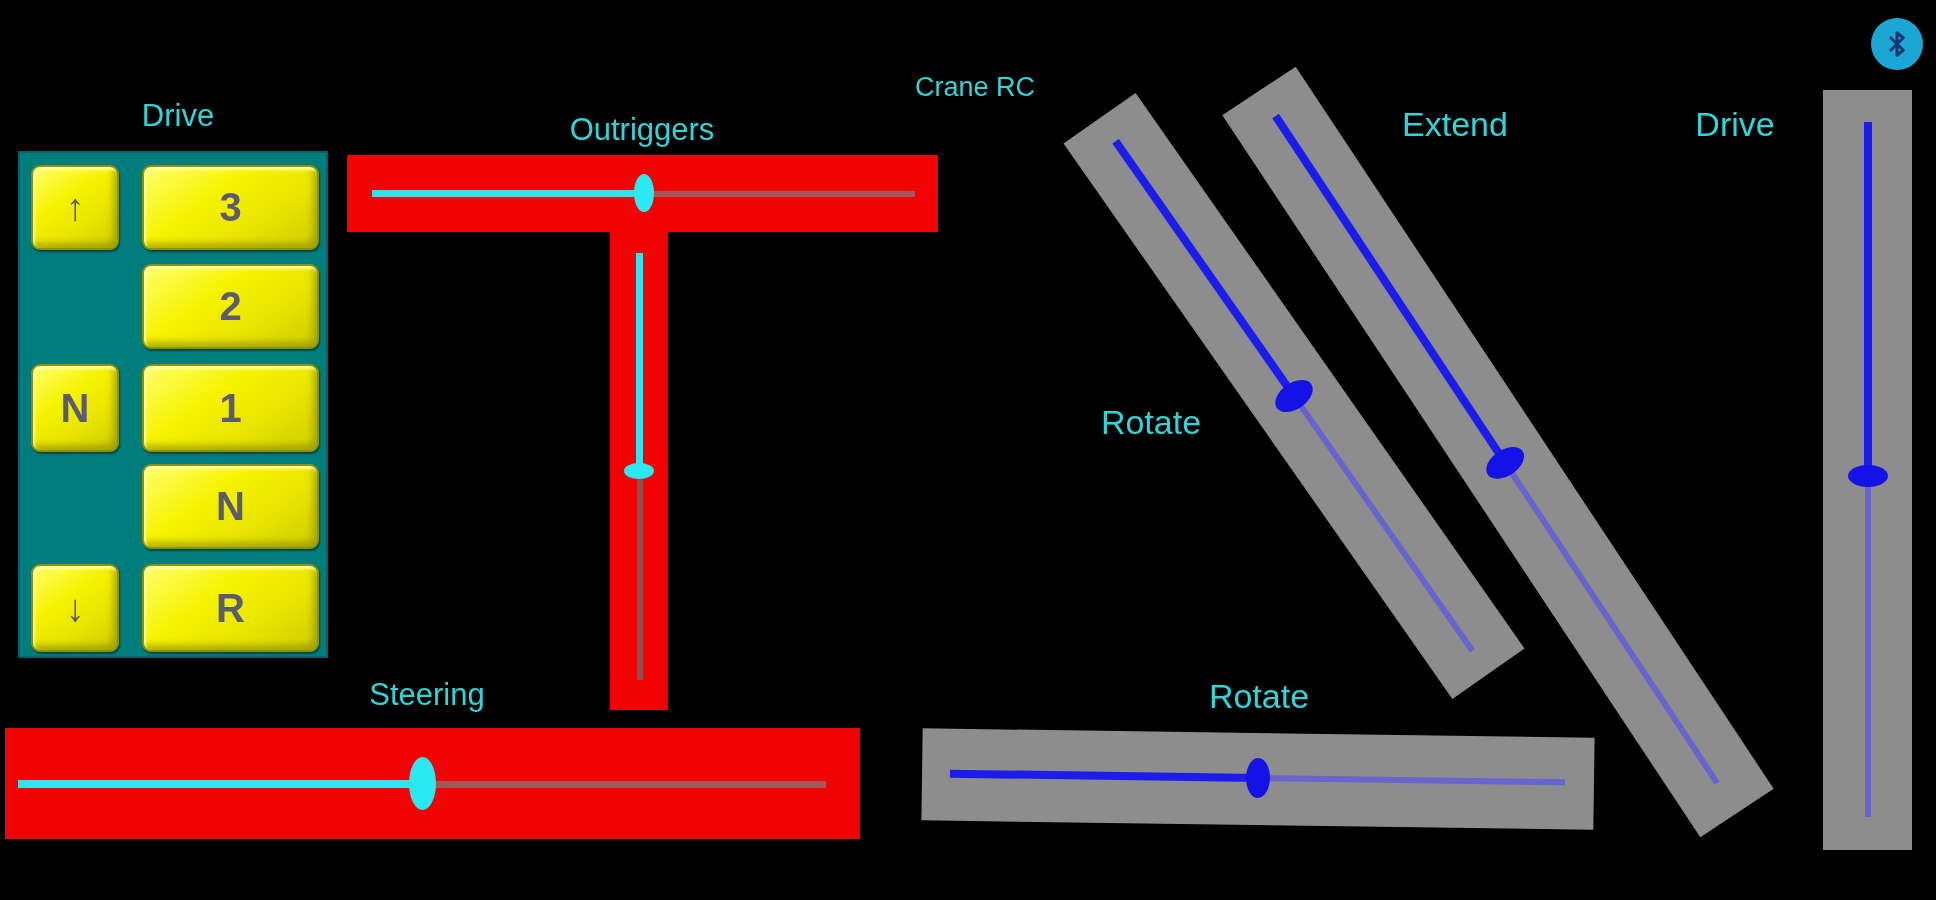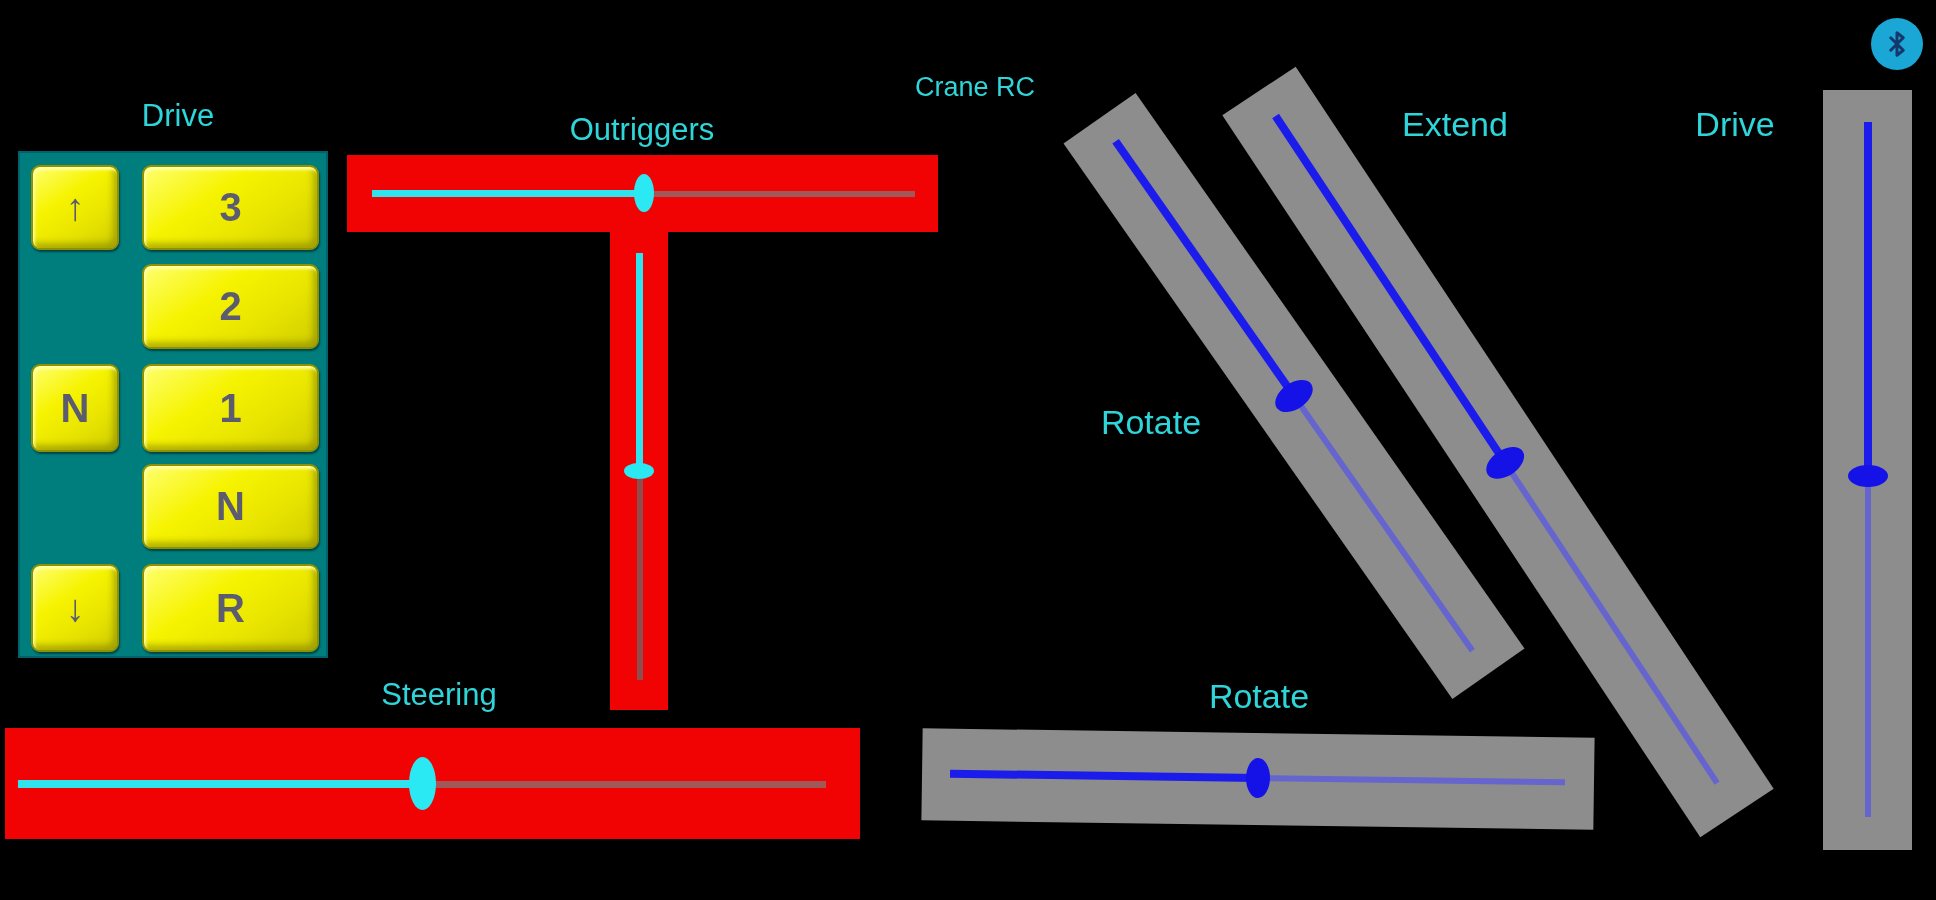--- a/index.html
+++ b/index.html
@@ -138,21 +138,21 @@
     <div class="seg t-rest"></div>
     <div class="thumb"></div>
   </div>
 
   <div class="bar red outr-v" style="--p: 0.51;">
     <div class="seg t-act"></div>
     <div class="seg t-rest"></div>
     <div class="thumb"></div>
   </div>
 
-  <div class="label sec" style="left:439px;top:677px;text-align:center;">Steering</div>
+  <div class="label sec" style="left:427px;top:677px;text-align:center;">Steering</div>
 
   <div class="bar red steer" style="--p: 0.5;">
     <div class="seg t-act"></div>
     <div class="seg t-rest"></div>
     <div class="thumb"></div>
   </div>
 
   <div class="label sec-lg" style="left:1151px;top:403px;">Rotate</div>
 
   <div class="bar gray hoist" style="--p: 0.5;">

